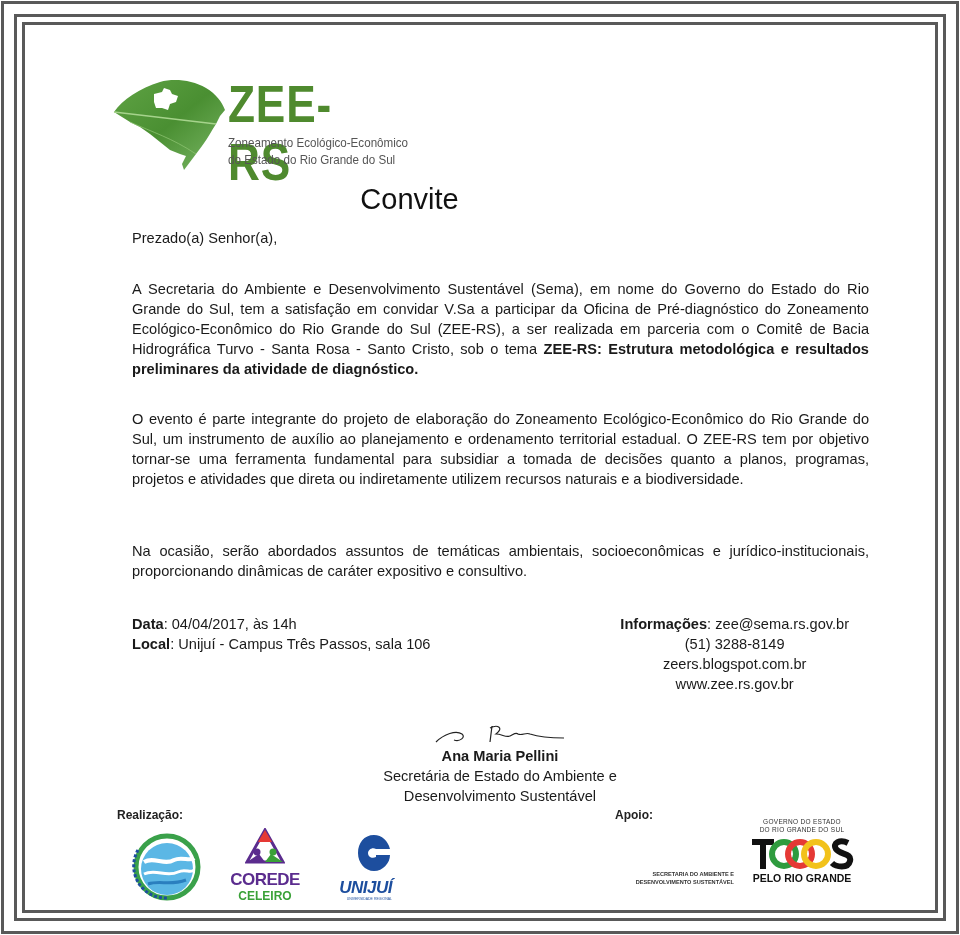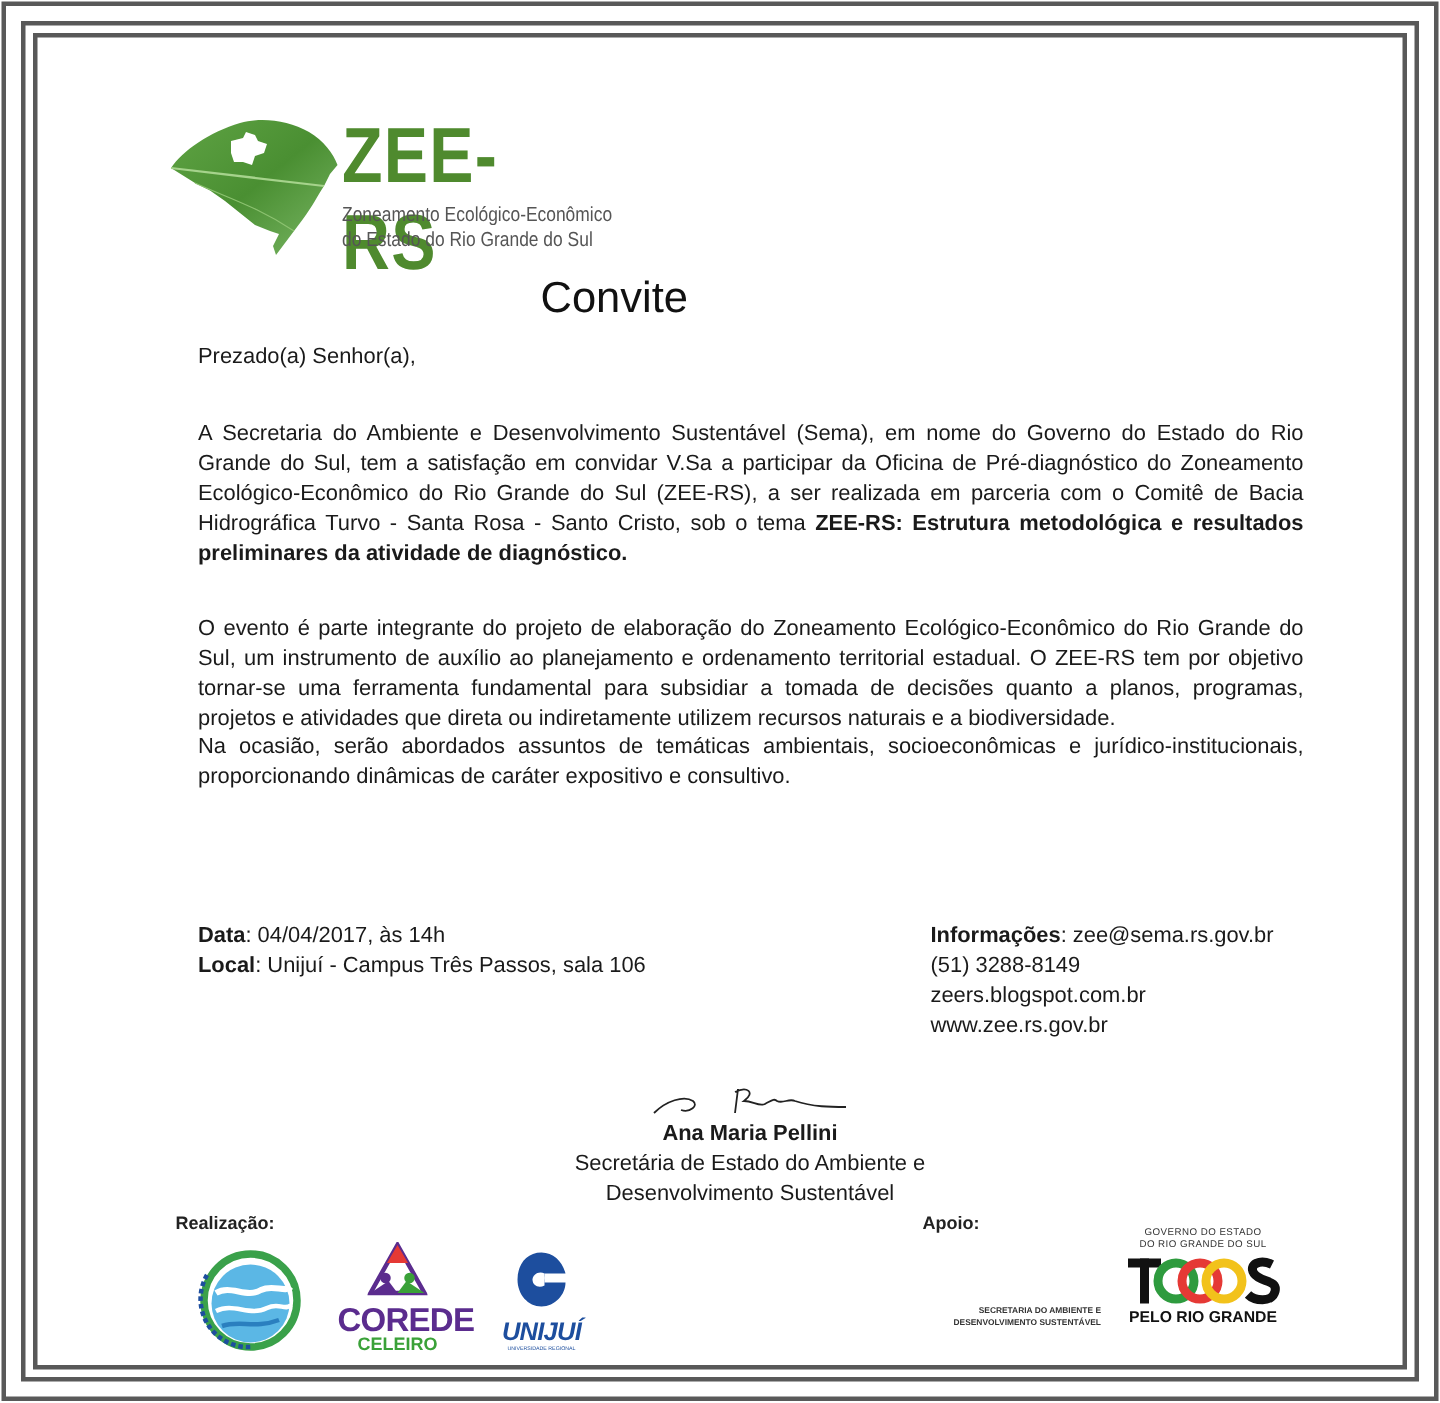--- a/index.html
+++ b/index.html
@@ -17,40 +17,40 @@
   .logo-zee .sub1 { top: 63px; }
   .logo-zee .sub2 { top: 80px; }
 
   .title { position: absolute; left: 0; width: 819px; top: 181px; text-align: center; font-family: "Liberation Sans", sans-serif; font-size: 29px; color: #111; line-height: 36px; }
 
   .text { font-family: "Liberation Sans", sans-serif; font-size: 14.6px; line-height: 20px; color: #1a1a1a; margin-left: 20px; }
   .greeting { position: absolute; left: 112px; top: 228px; }
   .para { position: absolute; left: 112px; width: 737px; text-align: justify; text-align-last: left; }
   .p1 { top: 279px; }
   .p2 { top: 409px; }
-  .p3 { top: 488px; }
+  .p3 { top: 541px; }
   b { font-weight: bold; }
 
   .data-block { position: absolute; left: 112px; top: 614px; }
-  .info-block { position: absolute; right: 111px; top: 614px; text-align: left; }
+  .info-block { position: absolute; right: 111px; top: 614px; text-align: center; }
 
   .sig { position: absolute; left: 330px; width: 300px; top: 720px; text-align: center; }
   .sig svg { display: block; margin: 0 auto; }
   .sig .name { font-weight: bold; margin-top: 0px; }
 
   .label-small { position: absolute; font-family: "Liberation Sans", sans-serif; font-size: 12px; font-weight: bold; color: #222; }
   .lbl-real { left: 117px; top: 808px; }
   .lbl-apoio { left: 615px; top: 808px; }
 
   .partner { position: absolute; }
   .p-turvo { left: 130px; top: 832px; width: 75px; height: 70px; }
   .p-corede { left: 225px; top: 828px; width: 80px; height: 75px; text-align: center; }
-  .p-corede .c1 { font-family: "Liberation Sans", sans-serif; font-weight: bold; font-size: 22px; color: #5b2c8e; line-height: 20px; margin-top: 2px; letter-spacing: -0.5px; }
+  .p-corede .c1 { font-family: "Liberation Sans", sans-serif; font-weight: bold; font-size: 17px; color: #5b2c8e; line-height: 20px; margin-top: 2px; letter-spacing: -0.5px; }
   .p-corede .c2 { font-family: "Liberation Sans", sans-serif; font-weight: bold; font-size: 12px; color: #3aa138; line-height: 13px; }
-  .p-unijui { left: 330px; top: 833px; width: 62px; height: 68px; text-align: center; }
+  .p-unijui { left: 330px; top: 833px; width: 62px; height: 68px; text-align: right; }
   .p-unijui .u1 { font-family: "Liberation Sans", sans-serif; font-weight: bold; font-style: italic; font-size: 17px; color: #1d4e9e; line-height: 18px; letter-spacing: -0.5px; }
   .p-unijui .u2 { font-family: "Liberation Sans", sans-serif; font-size: 3.5px; color: #1d4e9e; line-height: 5px; }
   .p-sema { left: 614px; top: 870px; width: 120px; text-align: right; font-family: "Liberation Sans", sans-serif; font-size: 5.6px; font-weight: bold; color: #333; line-height: 8px; }
   .p-gov { left: 748px; top: 818px; width: 108px; text-align: center; }
   .p-gov .g1 { font-family: "Liberation Sans", sans-serif; font-size: 6.5px; color: #333; line-height: 8px; letter-spacing: 0.3px; }
   .p-gov .todos { position: relative; height: 34px; margin-top: 3px; }
   .p-gov .g3 { font-family: "Liberation Sans", sans-serif; font-size: 10.5px; font-weight: bold; color: #111; line-height: 12px; margin-top: 1px; }
 </style>
 </head>
 <body>

